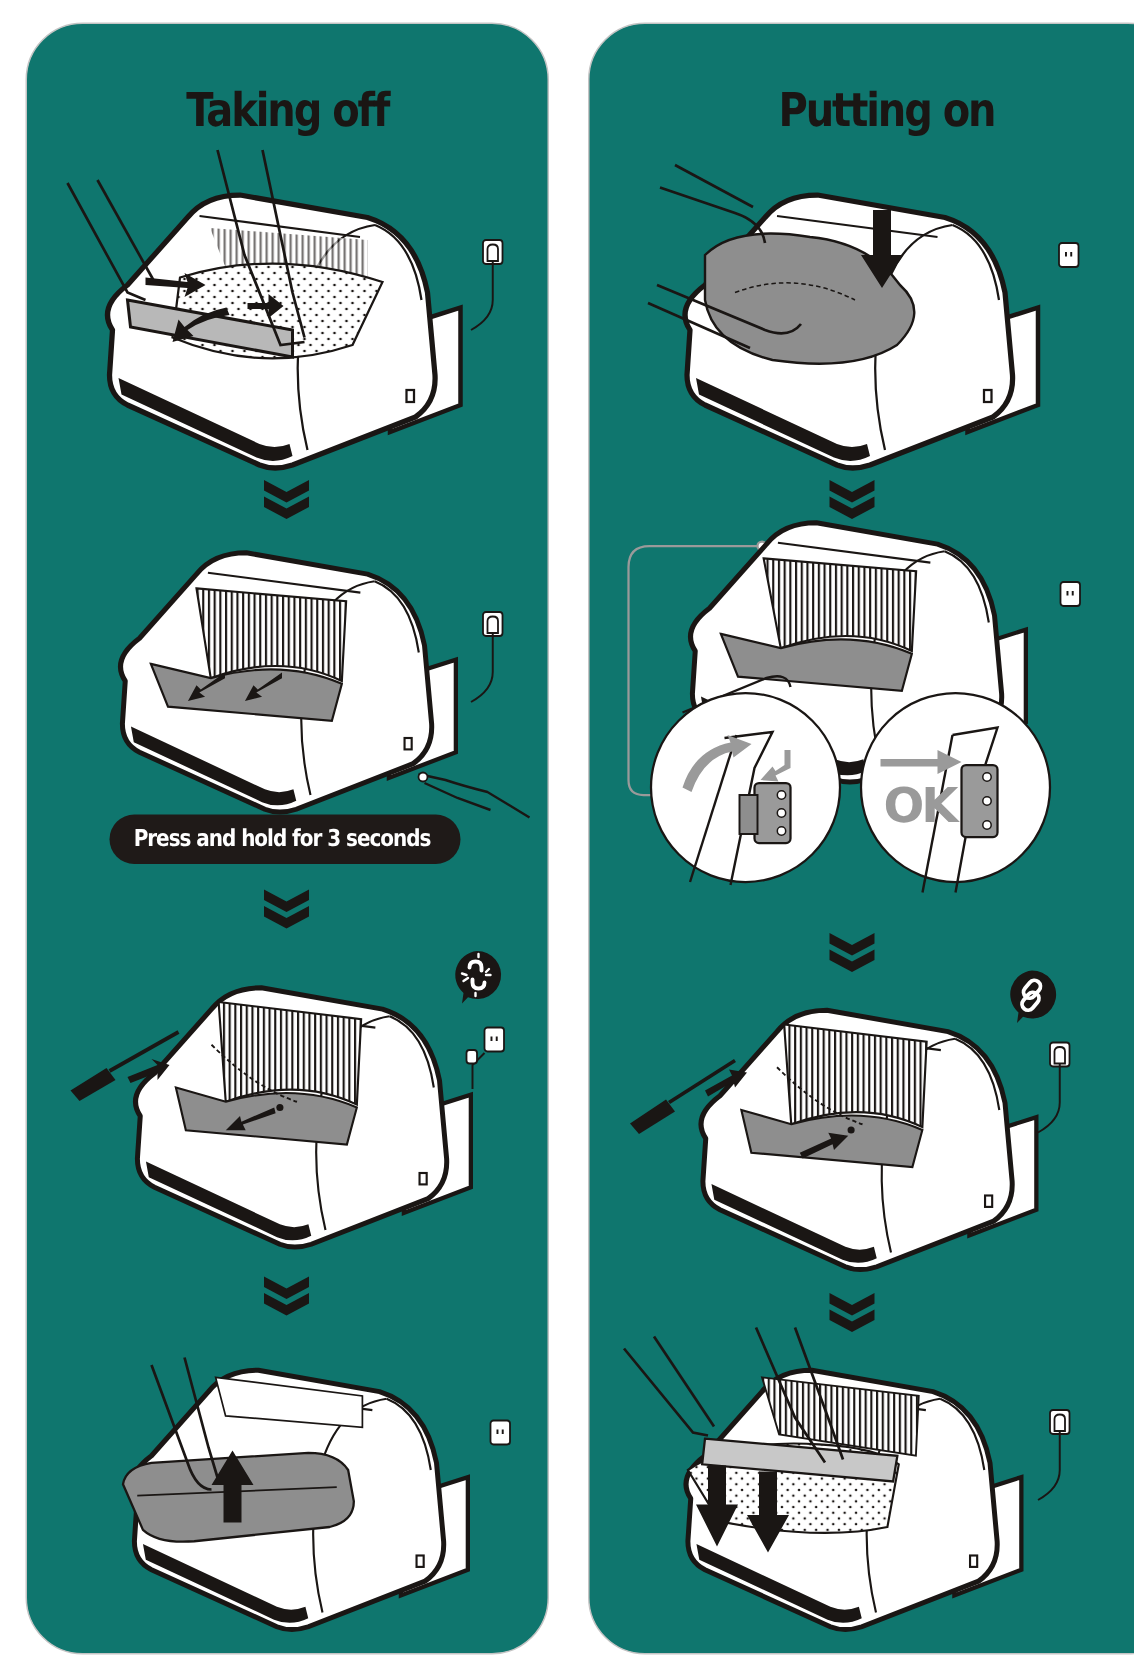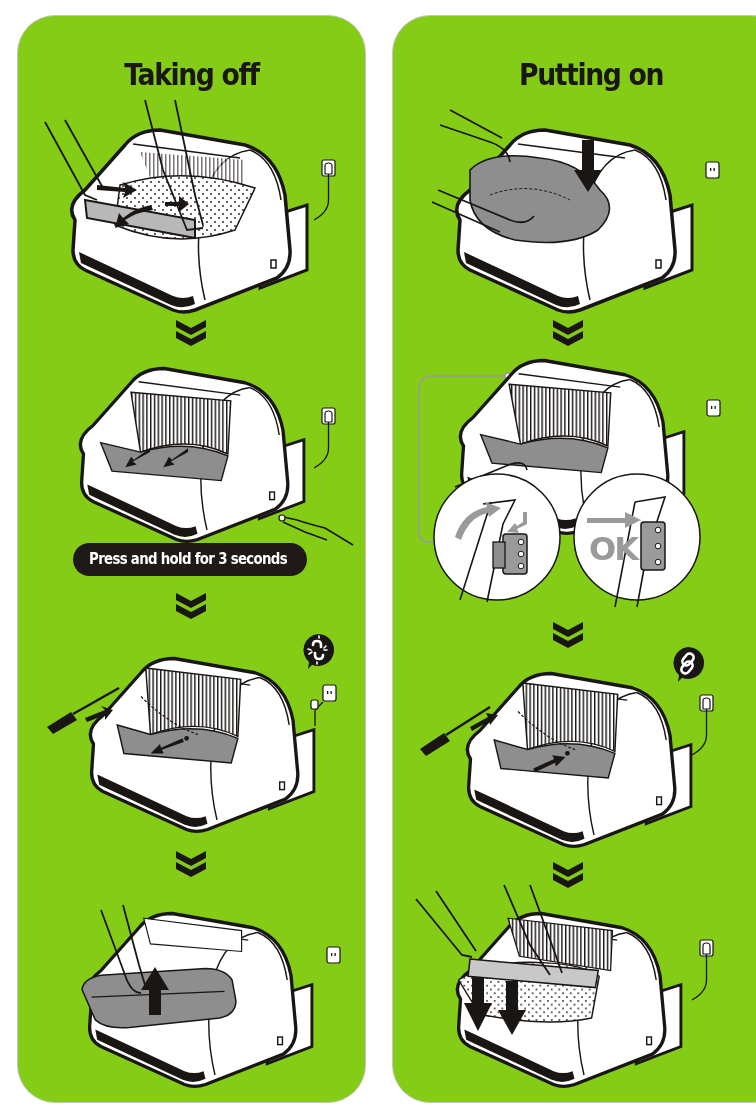--- a/index.html
+++ b/index.html
@@ -1,17 +1,17 @@
 <!DOCTYPE html>
 <html><head>
 <meta charset="utf-8">
 <style>
   html,body{margin:0;padding:0;background:#ffffff;}
   body{width:756px;height:1114px;position:relative;overflow:hidden;font-family:"Liberation Sans",sans-serif;color:#1a1614;}
-  .panel{position:absolute;top:15px;height:1088px;border:1.5px solid #c4c4c4;border-radius:38px;background:#84cc16;box-sizing:border-box;}
+  .panel{position:absolute;top:15px;height:1088px;border:1.5px solid #c4c4c4;border-radius:38px;background:#0f766e;box-sizing:border-box;}
   .panel.left{left:17px;width:349px;}
   .panel.right{left:392px;width:398px;}
   .title{position:absolute;top:40px;left:0;right:0;text-align:center;font-family:"DejaVu Sans",sans-serif;font-weight:bold;font-size:31px;letter-spacing:-1.6px;transform:scaleX(0.86);color:#1a1614;}
   .step{position:absolute;}
   .chev{position:absolute;width:30px;height:26px;}
   .pill{position:absolute;left:73px;top:543px;width:234px;height:33px;border-radius:17px;background:#1f1a18;color:#fff;font-family:"DejaVu Sans",sans-serif;font-weight:bold;font-size:15.5px;letter-spacing:-0.8px;line-height:33px;white-space:nowrap;}
   .pill span{display:inline-block;transform:scaleX(0.86);}
   .badge{position:absolute;width:38px;height:38px;}
   .ok-text{font-family:"DejaVu Sans",sans-serif;font-weight:bold;}
   svg{display:block;overflow:visible;}
@@ -197,21 +197,21 @@
     <path d="M22 102 L90 132" fill="none" stroke="#1a1614" stroke-width="1.8"></path>
     <g transform="translate(296,62)">
         <use href="#socket"></use>
       </g>
   </svg>
 </div>
 <svg class="chev" style="left:553px;top:320px;" viewBox="0 0 30 26">
     <use href="#chevron"></use>
   </svg>
 
-<div class="step" style="left:415px;top:352px;width:325px;height:260px;">
+<div class="step" style="left:415px;top:340px;width:325px;height:260px;">
   <svg width="325" height="260" viewBox="0 0 325 260">
 
     <path d="M92 24 L18 24 Q4 24 4 38 L4 180 Q4 190 14 190 L22 190" fill="none" stroke="#9a9a9a" stroke-width="1.5"></path>
     <circle cx="93" cy="24" r="3" fill="#fff" stroke="#9a9a9a" stroke-width="1.5"></circle>
     <g transform="translate(20,-20) scale(0.95)">
       <use href="#device"></use>
       <path d="M78 55 L185 64 L182 120 Q140 100 90 118 Z" fill="url(#stripes)" stroke="#1a1614" stroke-width="1.5"></path>
       <path d="M48 108 L90 118 Q140 104 182 122 L175 148 L60 138 Z" fill="#8e8e8e" stroke="#1a1614" stroke-width="1.5"></path>
     </g>
 

